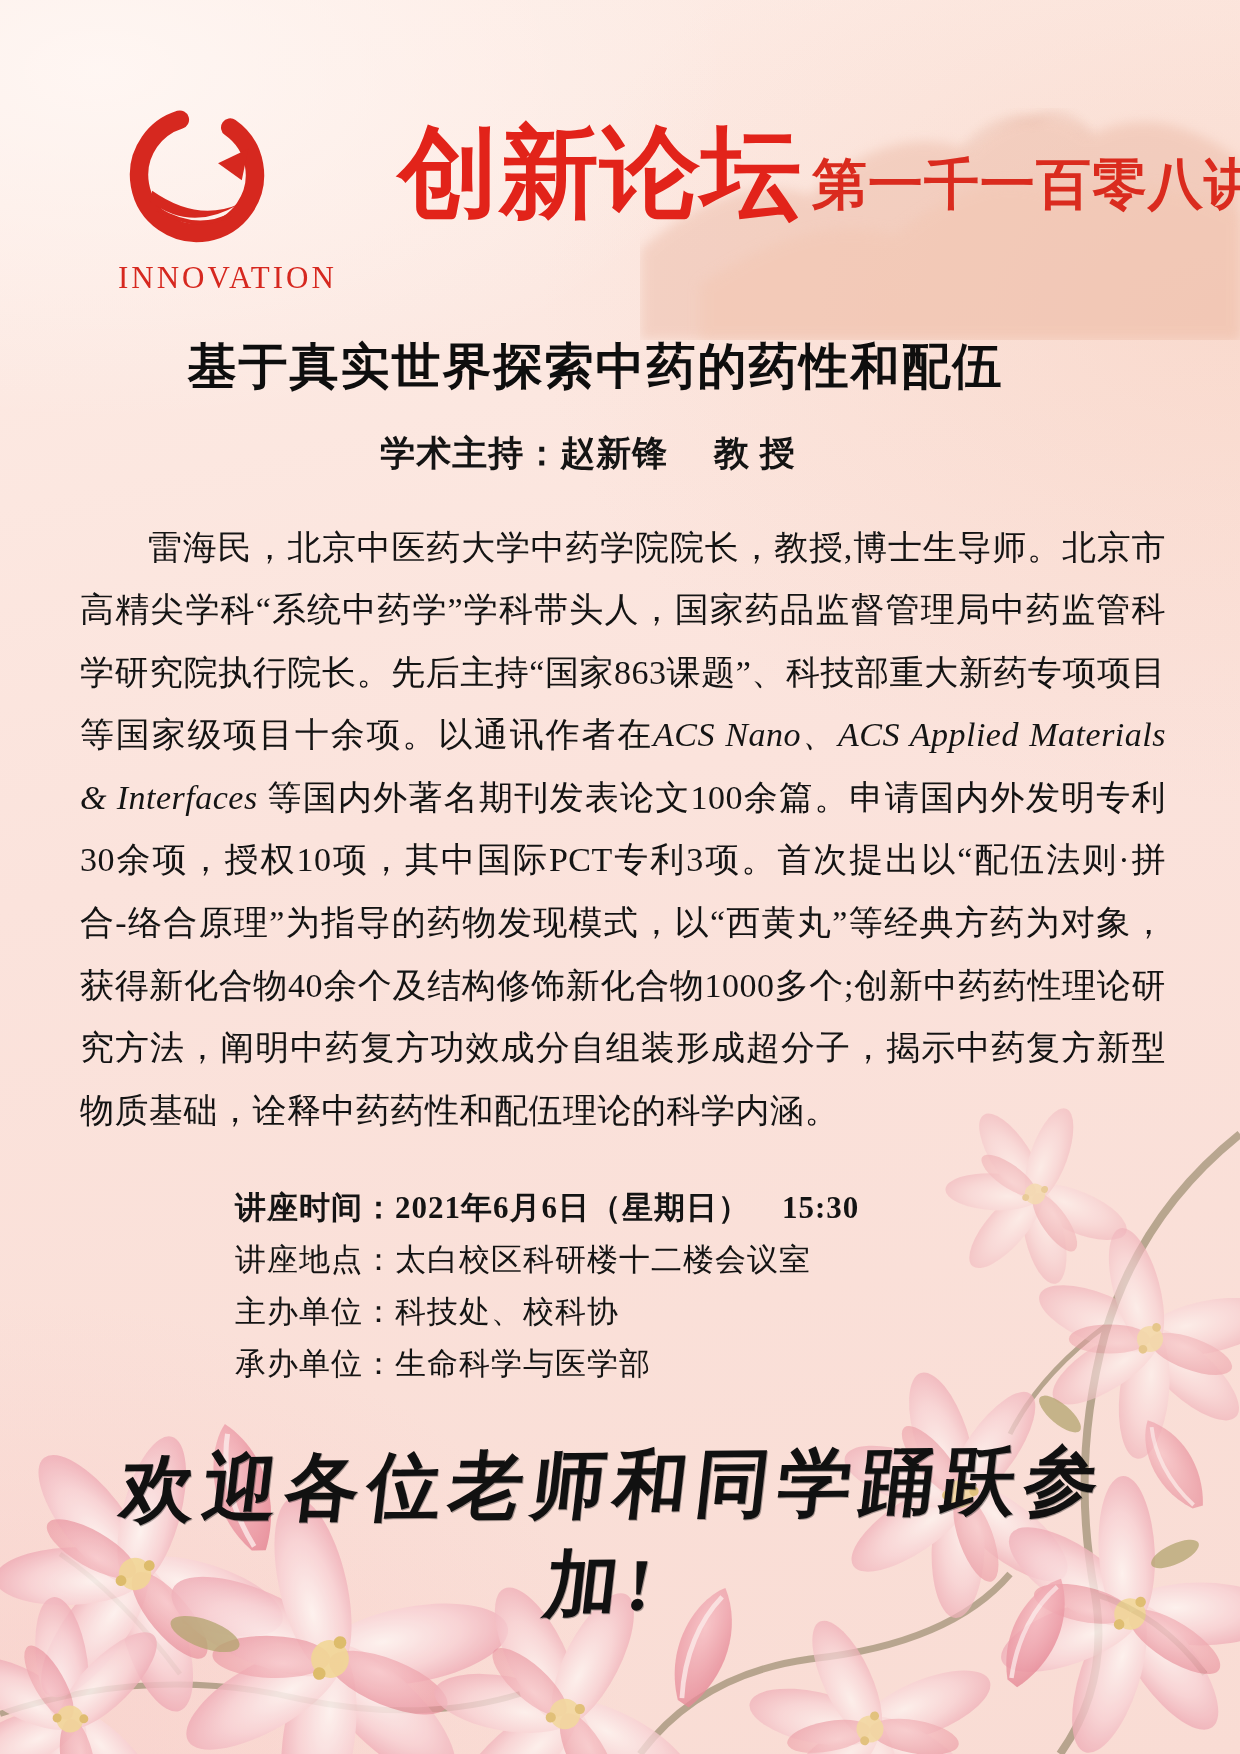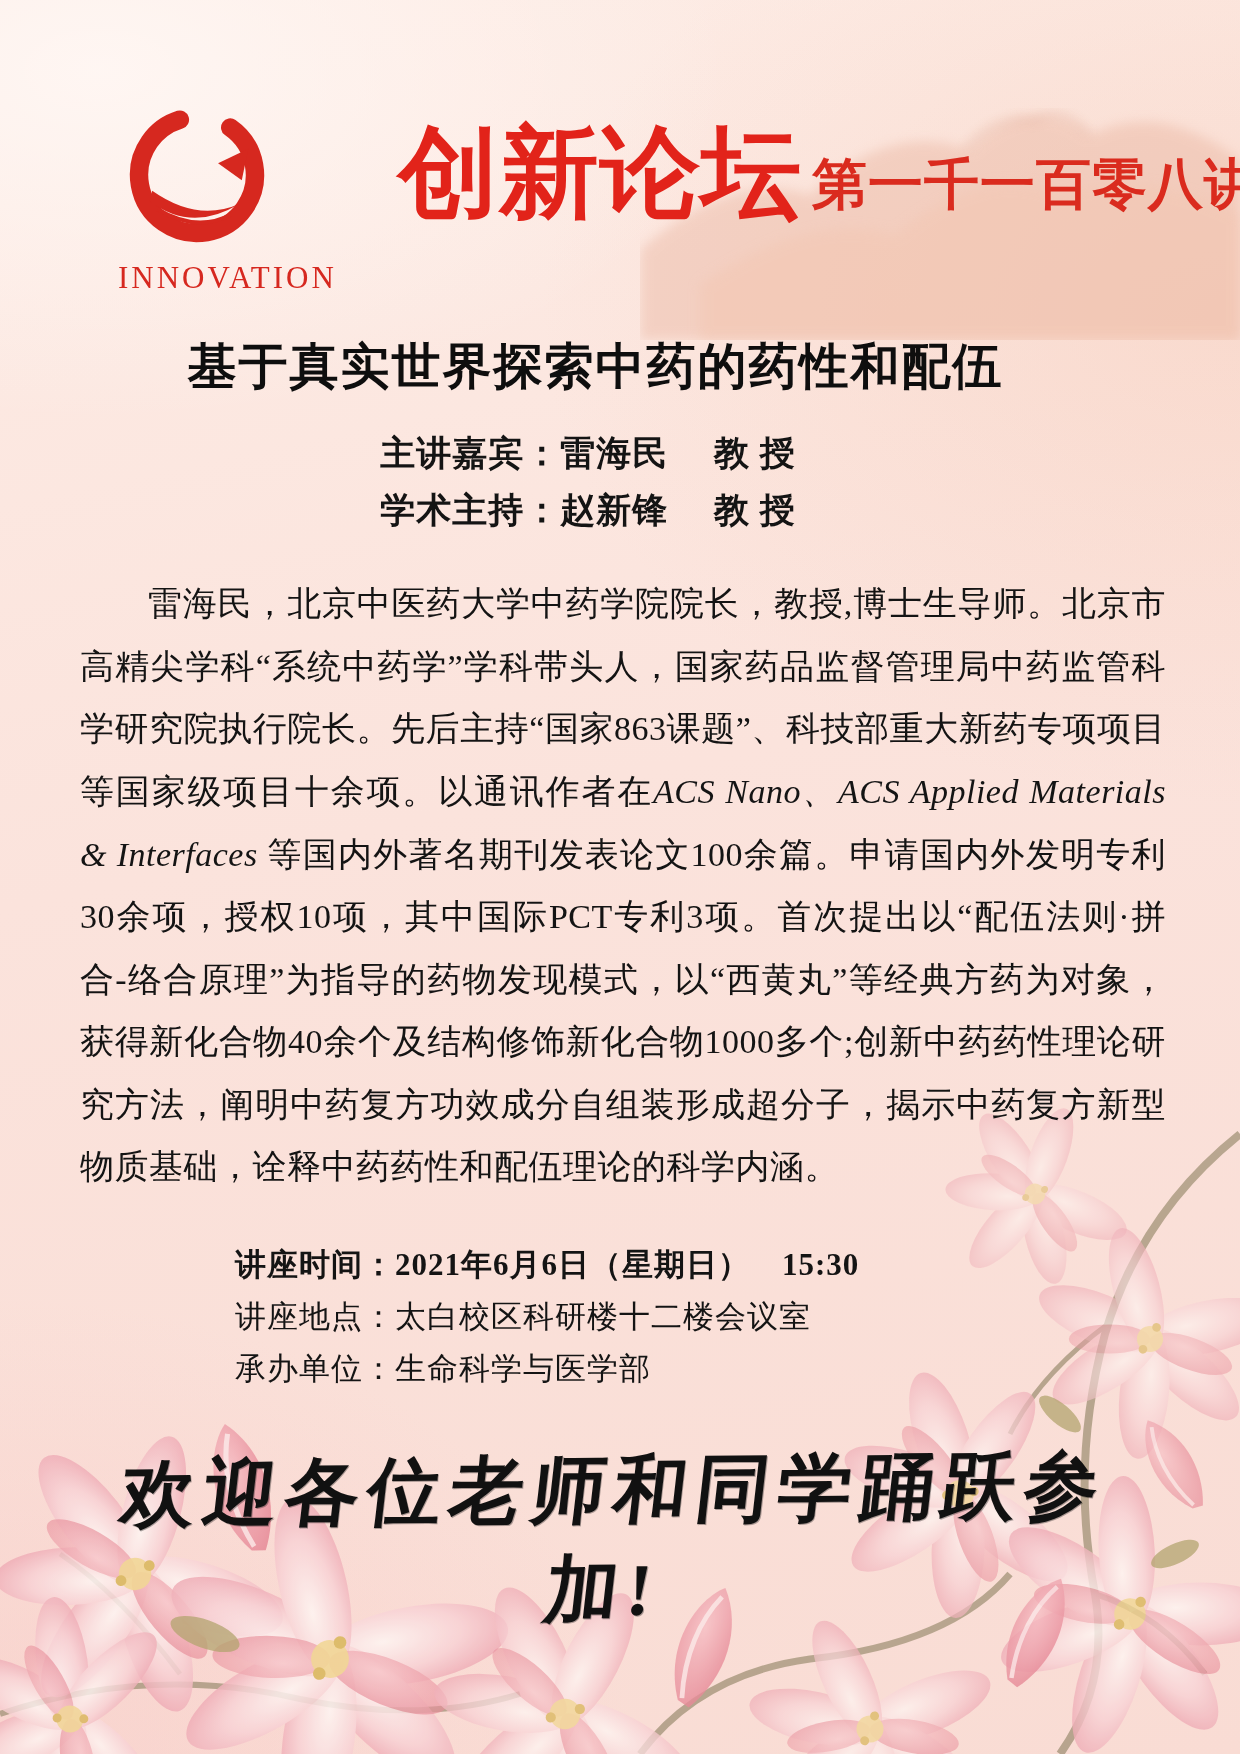--- a/index.html
+++ b/index.html
@@ -184,29 +184,29 @@
   <div class="title-row">
     <span class="forum-title">创新论坛</span>
     <span class="lecture-no">第一千一百零八讲</span>
   </div>
 
   <div class="content">
 
     <div class="main-title">基于真实世界探索中药的药性和配伍</div>
 
     <div class="speakers">
-      <div class="speaker-line">主讲嘉宾：雷海民　 教 授</div>
       <div class="speaker-line">学术主持：赵新锋　 教 授</div>
     </div>
 
     <p class="bio"><span>雷海民，北京中医药大学中药学院院长，教授,博士生导师。北京市高精尖学科“系统中药学”学科带头人，国家药品监督管理局中药监管科学研究院执行院长。先后主持“国家863课题”、科技部重大新药专项项目等国家级项目十余项。以通讯作者在</span><span class="journals">ACS Nano、ACS Applied Materials &amp; Interfaces</span><span> 等国内外著名期刊发表论文100余篇。申请国内外发明专利30余项，授权10项，其中国际PCT专利3项。首次提出以“配伍法则·拼合-络合原理”为指导的药物发现模式，以“西黄丸”等经典方药为对象，获得新化合物40余个及结构修饰新化合物1000多个;创新中药药性理论研究方法，阐明中药复方功效成分自组装形成超分子，揭示中药复方新型物质基础，诠释中药药性和配伍理论的科学内涵。</span></p>
 
     <div class="details">
       <div class="detail-row bold">讲座时间：2021年6月6日（星期日）　15:30</div>
       <div class="detail-row">讲座地点：太白校区科研楼十二楼会议室</div>
+      <div class="detail-row">主办单位：科技处、校科协</div>
       <div class="detail-row">承办单位：生命科学与医学部</div>
     </div>
 
     <div class="footer-banner">
       <span class="footer-text">欢迎各位老师和同学踊跃参加!</span>
     </div>
 
   </div>
 </div>
 

